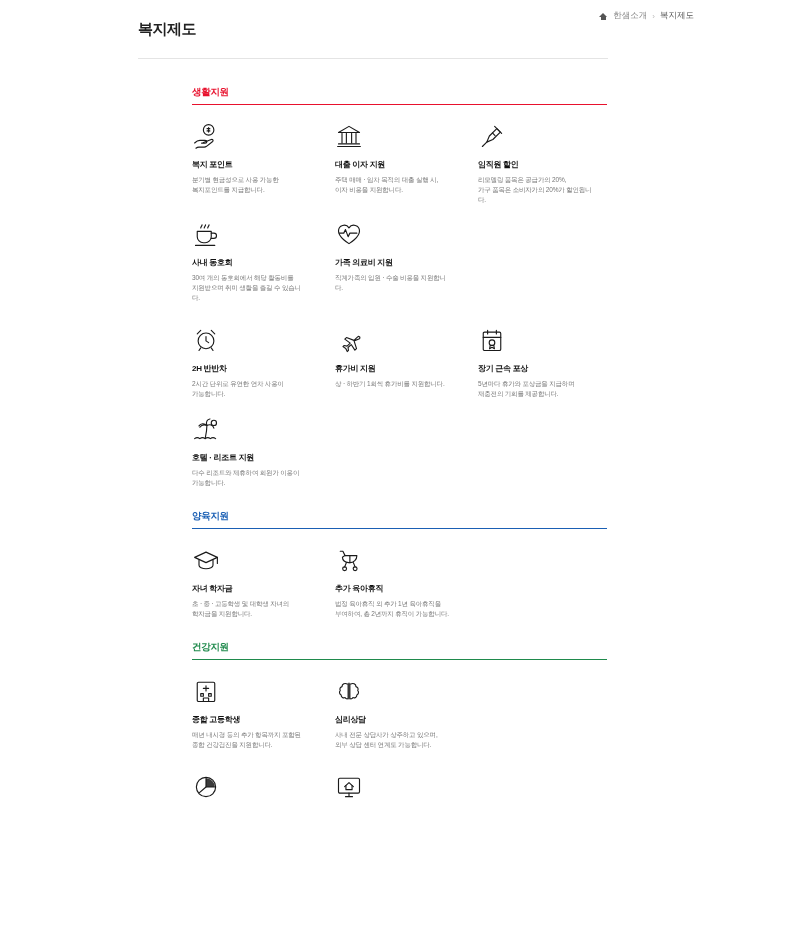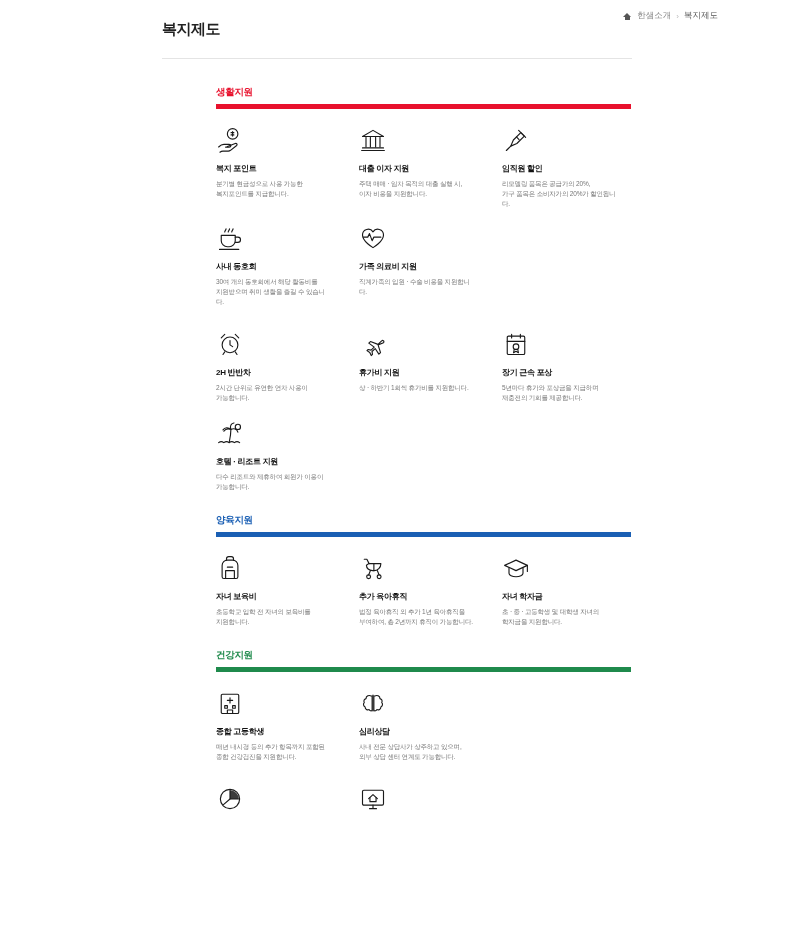--- a/index.html
+++ b/index.html
@@ -8,21 +8,20 @@
     width: 800px; height: 942px;
     background: #ffffff;
     font-family: "Liberation Sans", sans-serif;
     color: #333;
   }
   .page {
     position: relative;
     width: 724px;
     height: 942px;
     overflow: hidden;
-    margin-left: 24px;
   }
 
   
   .breadcrumb {
     position: absolute;
     top: 10px;
     right: 30px;
     display: flex;
     align-items: center;
     gap: 5px;
@@ -81,21 +80,21 @@
     width: 415px;
   }
 
   .section { margin-bottom: 22px; }
 
   .section-head {
     font-size: 9.5px;
     font-weight: bold;
     letter-spacing: -0.3px;
     padding-bottom: 5px;
-    border-bottom: 5px solid #84cc16;
+    border-bottom: 1px solid #84cc16;
     margin-bottom: 16px;
   }
 
   .grid {
     display: grid;
     grid-template-columns: repeat(3, 1fr);
     column-gap: 0px;
     row-gap: 18px;
     gap: 14px;
   }
@@ -263,57 +262,44 @@
 가능합니다.</div>
           </div>
         </div>
       </div>
       <div class="section">
         <div class="section-head" style="color: rgb(26, 95, 180); border-bottom-color: rgb(26, 95, 180);">양육지원</div>
         <div class="grid">
           <div class="item">
             <div class="item-icon">
               <svg viewBox="0 0 32 32" width="28" height="28">
-                <path d="M7 13c0-3.3 2.7-6 6-6h6c3.3 0 6 2.7 6 6v13a2 2 0 0 1-2 2H9a2 2 0 0 1-2-2z" stroke="#1a1a1a" stroke-width="1.3" fill="none" stroke-linecap="round" stroke-linejoin="round"></path>
-                <path d="M12 7V5.5A2.5 2.5 0 0 1 14.5 3h3A2.5 2.5 0 0 1 20 5.5V7" stroke="#1a1a1a" stroke-width="1.3" fill="none" stroke-linecap="round" stroke-linejoin="round"></path>
-                <path d="M11 19h10v9H11z" stroke="#1a1a1a" stroke-width="1.3" fill="none" stroke-linecap="round" stroke-linejoin="round"></path>
-                <path d="M13 15h6" stroke="#1a1a1a" stroke-width="1.3" fill="none" stroke-linecap="round" stroke-linejoin="round"></path>
-              </svg>
-            </div>
-            <div class="item-title">자녀 보육비</div>
-            <div class="item-desc">초등학교 입학 전 자녀의 보육비를
-지원합니다.</div>
+                <path d="M16 7L3 13l13 6 13-6z" stroke="#1a1a1a" stroke-width="1.3" fill="none" stroke-linecap="round" stroke-linejoin="round"></path>
+                <path d="M8 16v6c0 2.2 3.6 4 8 4s8-1.8 8-4v-6" stroke="#1a1a1a" stroke-width="1.3" fill="none" stroke-linecap="round" stroke-linejoin="round"></path>
+                <path d="M29 13v7" stroke="#1a1a1a" stroke-width="1.3" fill="none" stroke-linecap="round" stroke-linejoin="round"></path>
+              </svg>
+            </div>
+            <div class="item-title">자녀 학자금</div>
+            <div class="item-desc">초 · 중 · 고등학생 및 대학생 자녀의
+학자금을 지원합니다.</div>
           </div>
           <div class="item">
             <div class="item-icon">
               <svg viewBox="0 0 32 32" width="28" height="28">
                 <path d="M6 6h3l2.5 5" stroke="#1a1a1a" stroke-width="1.3" fill="none" stroke-linecap="round" stroke-linejoin="round"></path>
                 <path d="M11 11h14a0 0 0 0 1 0 0c0 4.4-3.6 8-8 8h-1.5C11.3 19 8.5 16.2 8.5 12.8L11 11z" stroke="#1a1a1a" stroke-width="1.3" fill="none" stroke-linecap="round" stroke-linejoin="round"></path>
                 <path d="M17 11v8" stroke="#1a1a1a" stroke-width="1.3" fill="none" stroke-linecap="round" stroke-linejoin="round"></path>
                 <path d="M13 19l-2 5M21 19l2 5" stroke="#1a1a1a" stroke-width="1.3" fill="none" stroke-linecap="round" stroke-linejoin="round"></path>
                 <circle cx="11" cy="26" r="2.2" stroke="#1a1a1a" stroke-width="1.3" fill="none" stroke-linecap="round" stroke-linejoin="round"></circle>
                 <circle cx="23" cy="26" r="2.2" stroke="#1a1a1a" stroke-width="1.3" fill="none" stroke-linecap="round" stroke-linejoin="round"></circle>
               </svg>
             </div>
             <div class="item-title">추가 육아휴직</div>
             <div class="item-desc">법정 육아휴직 외 추가 1년 육아휴직을
 부여하여, 총 2년까지 휴직이 가능합니다.</div>
           </div>
-          <div class="item">
-            <div class="item-icon">
-              <svg viewBox="0 0 32 32" width="28" height="28">
-                <path d="M16 7L3 13l13 6 13-6z" stroke="#1a1a1a" stroke-width="1.3" fill="none" stroke-linecap="round" stroke-linejoin="round"></path>
-                <path d="M8 16v6c0 2.2 3.6 4 8 4s8-1.8 8-4v-6" stroke="#1a1a1a" stroke-width="1.3" fill="none" stroke-linecap="round" stroke-linejoin="round"></path>
-                <path d="M29 13v7" stroke="#1a1a1a" stroke-width="1.3" fill="none" stroke-linecap="round" stroke-linejoin="round"></path>
-              </svg>
-            </div>
-            <div class="item-title">자녀 학자금</div>
-            <div class="item-desc">초 · 중 · 고등학생 및 대학생 자녀의
-학자금을 지원합니다.</div>
-          </div>
         </div>
       </div>
       <div class="section">
         <div class="section-head" style="color: rgb(31, 138, 76); border-bottom-color: rgb(31, 138, 76);">건강지원</div>
         <div class="grid">
           <div class="item">
             <div class="item-icon">
               <svg viewBox="0 0 32 32" width="28" height="28">
                 <rect x="6" y="6" width="20" height="22" rx="1.5" stroke="#1a1a1a" stroke-width="1.3" fill="none" stroke-linecap="round" stroke-linejoin="round"></rect>
                 <path d="M16 10v6M13 13h6" stroke="#1a1a1a" stroke-width="1.3" fill="none" stroke-linecap="round" stroke-linejoin="round"></path>

